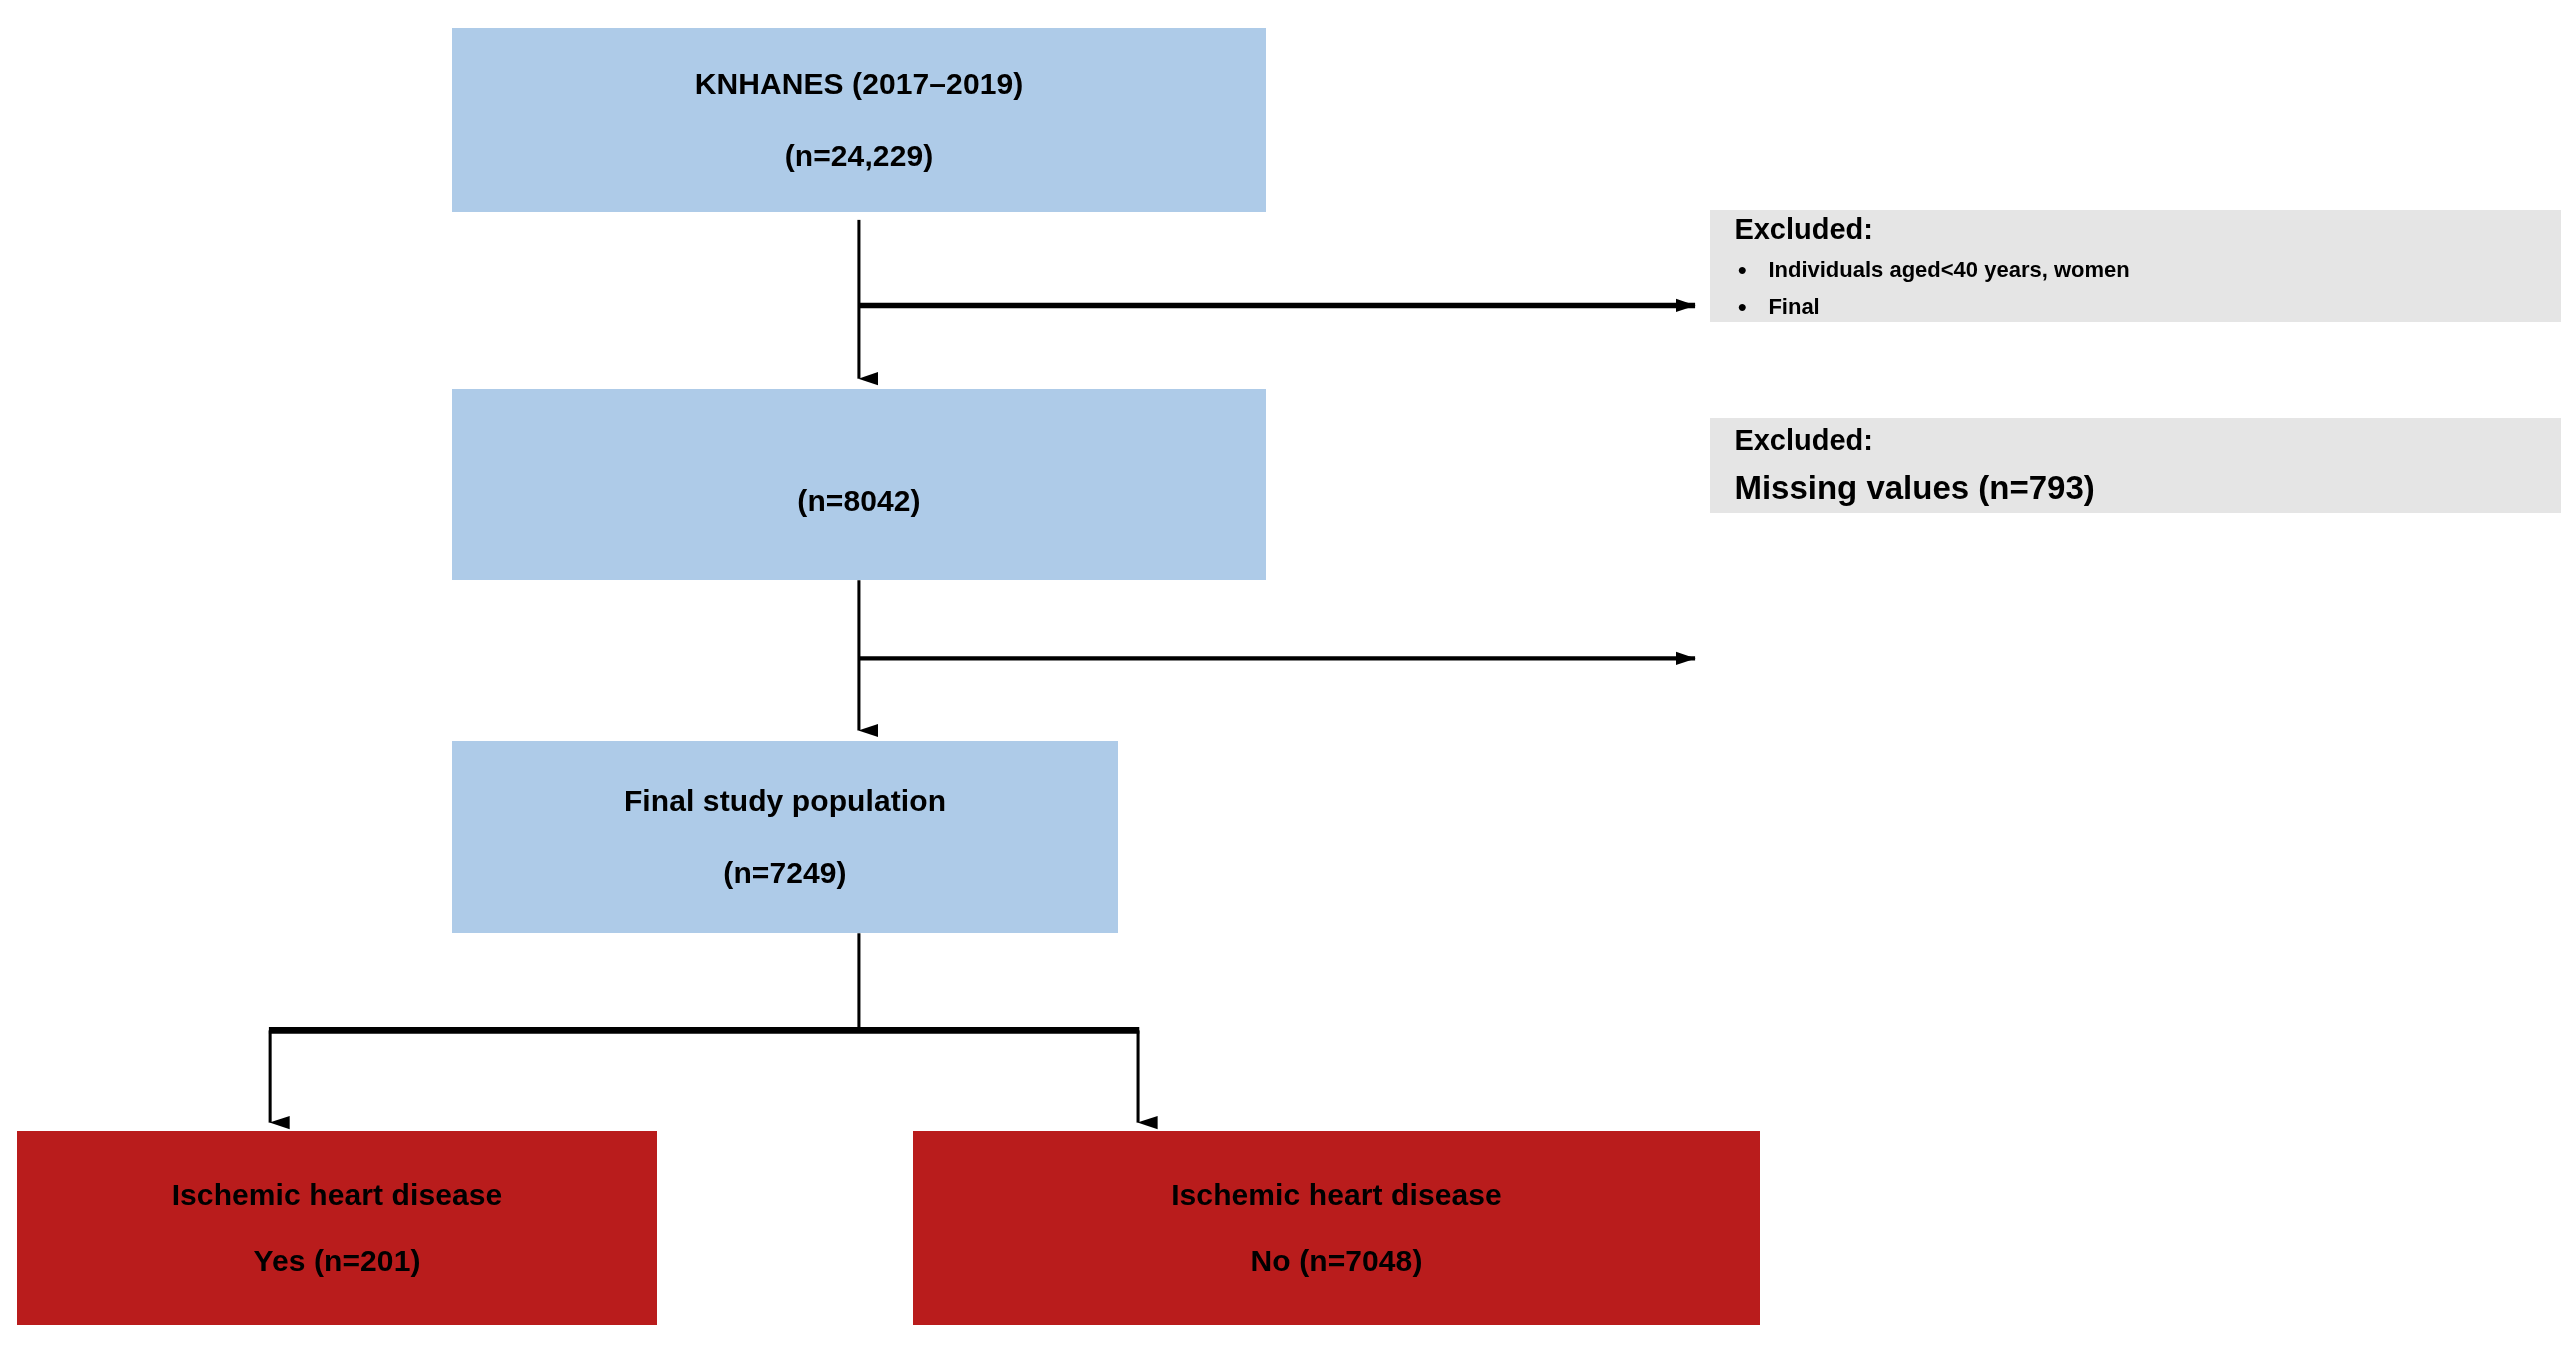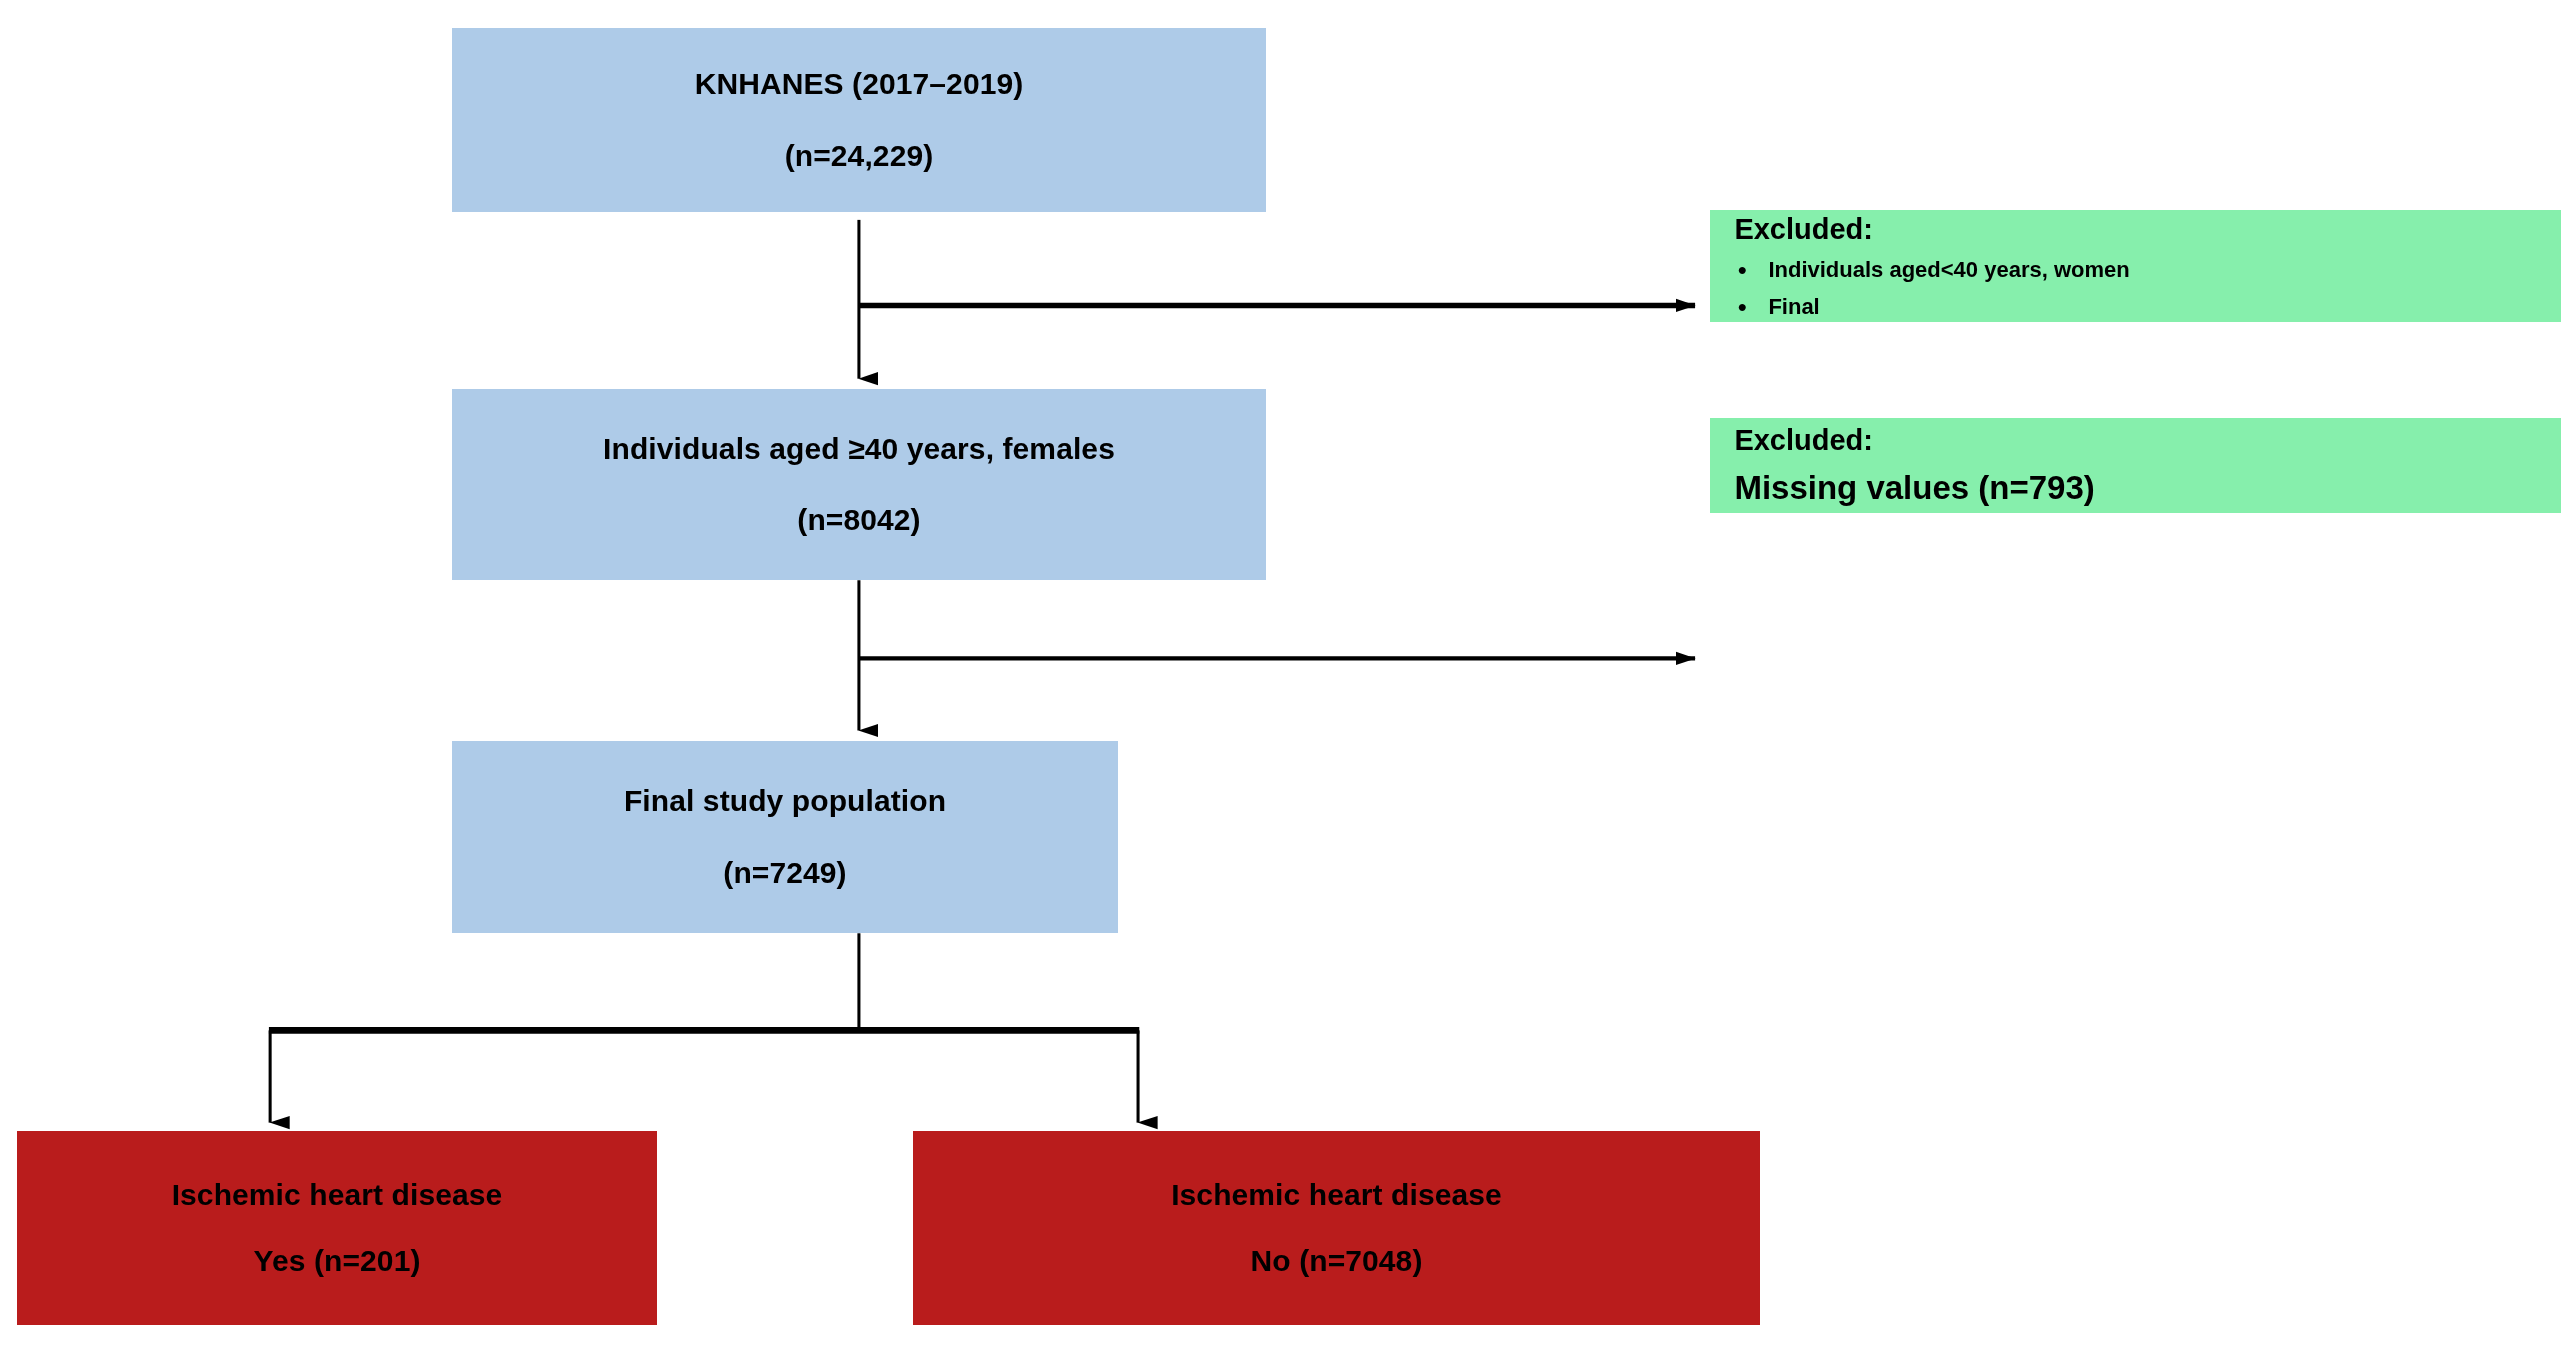--- a/index.html
+++ b/index.html
@@ -33,21 +33,21 @@
     flex-direction: column;
     align-items: center;
     justify-content: center;
     color: #000000;
     font-weight: bold;
     line-height: 1.28;
   }
   .node.blue   { background: #aecbe8; }
   .node.yellow { background: #b91c1c; }
   .node.gray   {
-    background: #86efac;
+    background: #e5e5e5;
     align-items: flex-start;
     justify-content: center;
     text-align: left;
   }
   .node-line {
     font-size: 30px;
     letter-spacing: 0.1px;
     white-space: nowrap;
   }
   .node-line.gap-top { margin-top: 33px; }
@@ -137,21 +137,20 @@
 
   <div class="node gray" id="box-excluded-1">
     <div class="excl-title">Excluded:</div>
     <ul class="excl-list">
       <li>Individuals aged&lt;40 years, women</li>
       <li>Final</li>
     </ul>
   </div>
 
   <div class="node blue" id="box-aged40">
-    <div class="node-line">Individuals aged ≥40 years, females</div>
     <div class="node-line gap-top">(n=8042)</div>
   </div>
 
   <div class="node gray" id="box-excluded-2">
     <div class="excl-title">Excluded:</div>
     <div class="excl-plain">Missing values (n=793)</div>
   </div>
 
   <div class="node blue" id="box-final">
     <div class="node-line">Final study population</div>

